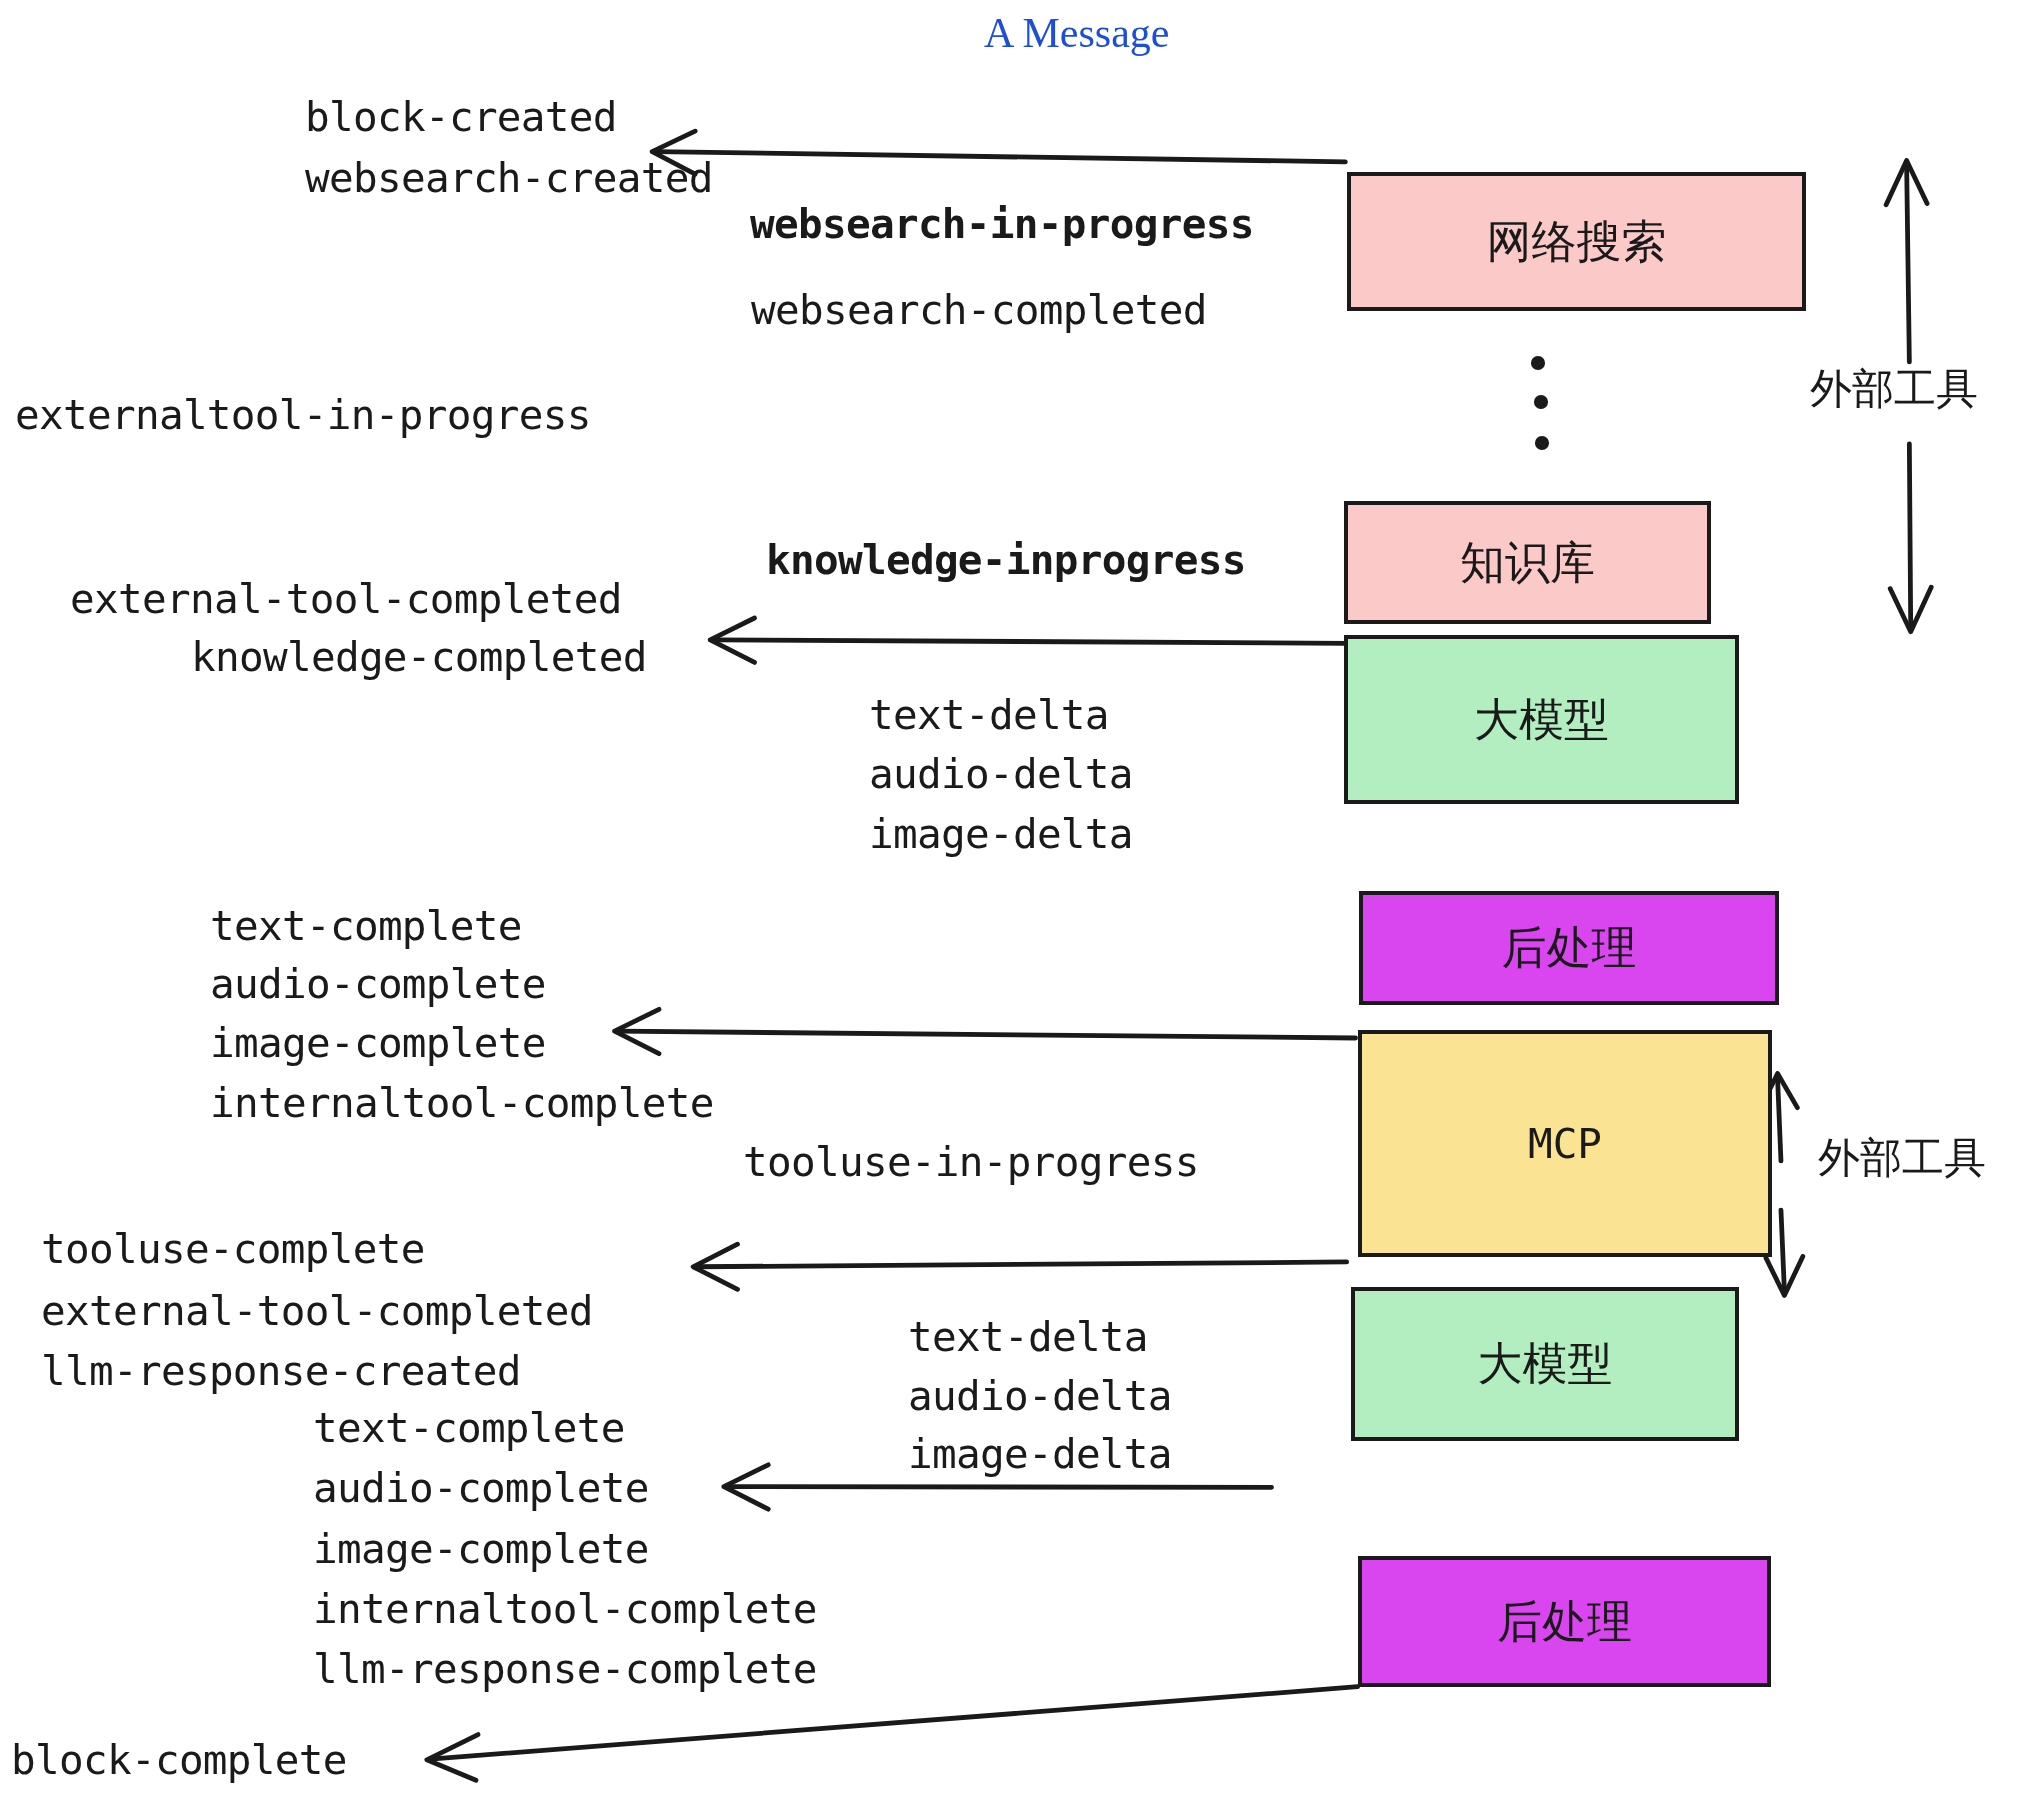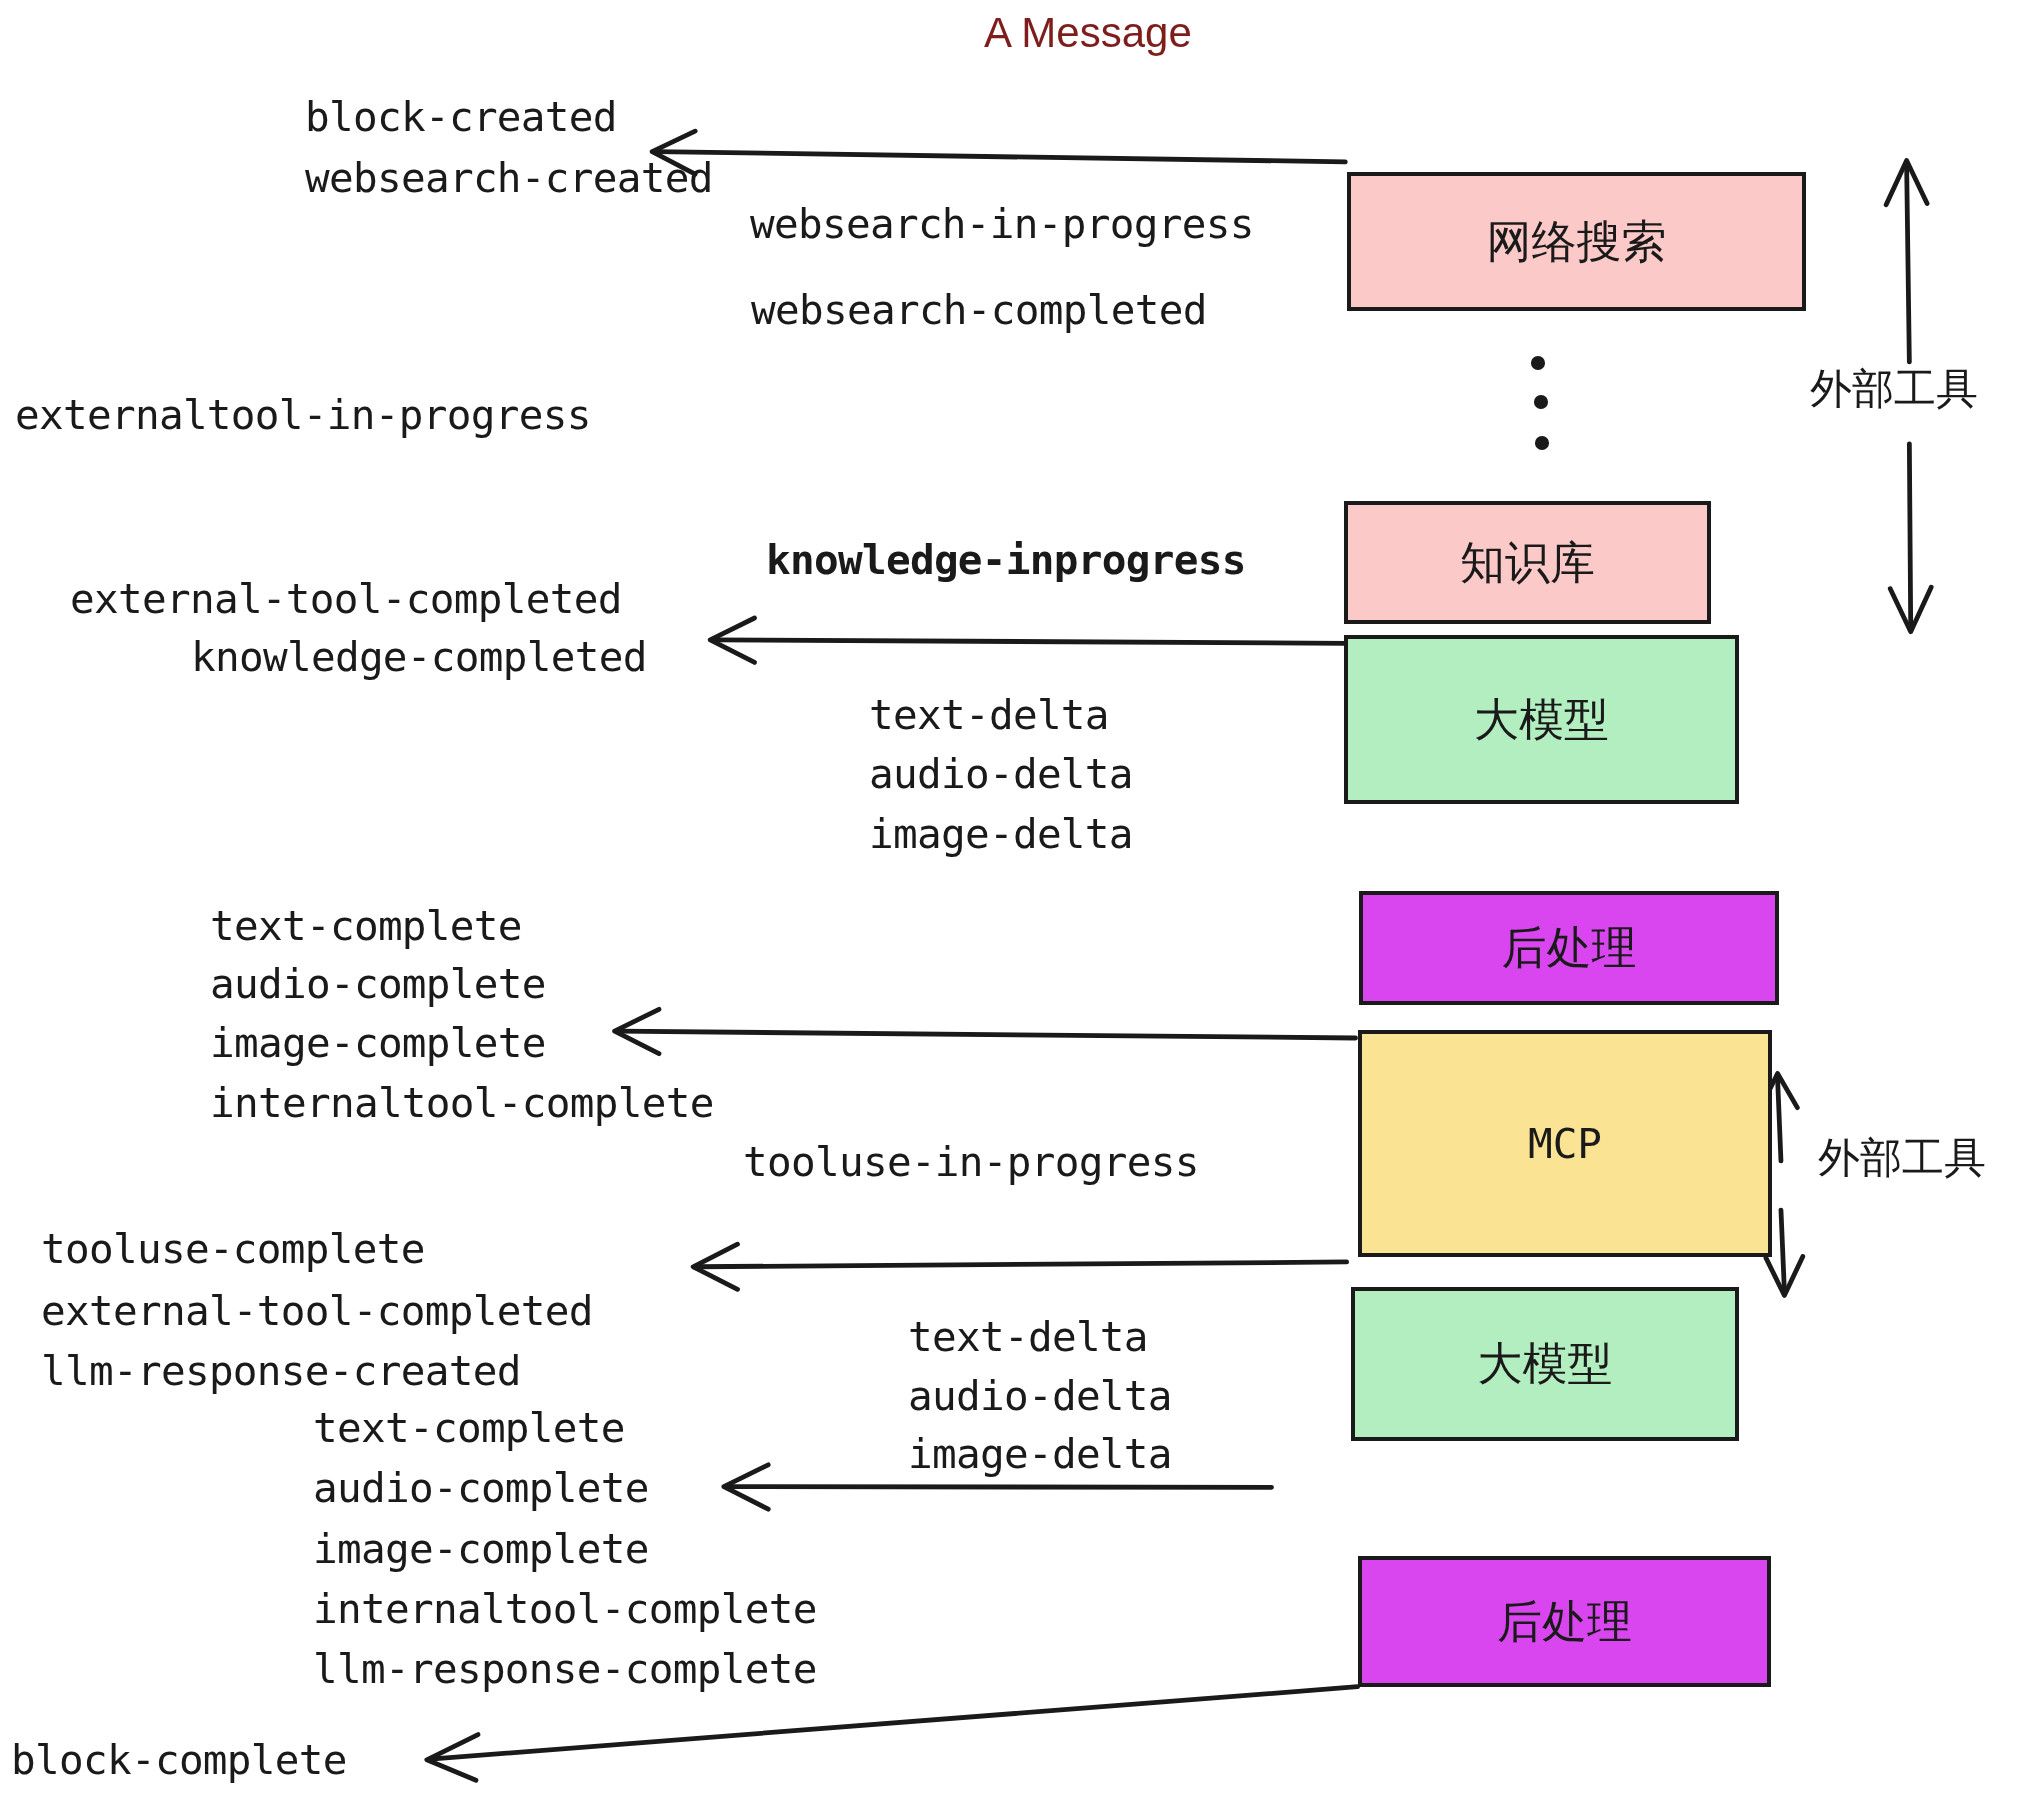--- a/index.html
+++ b/index.html
@@ -2,22 +2,22 @@
 <html style="font-size:11px"><head>
 <meta charset="utf-8">
 <style>
   html,body{margin:0;padding:0;background:#ffffff;}
   body{width:2035px;height:1796px;position:relative;overflow:hidden;
        font-family:"DejaVu Sans Mono","Liberation Mono",monospace;color:#1a1a1a;}
   #stage{position:absolute;left:0;top:0;width:2035px;height:1796px;}
 
   .evt{position:absolute;white-space:pre;font-family:"DejaVu Sans Mono","Liberation Mono",monospace;
        font-size:41px;line-height:1;color:#1a1a1a;letter-spacing:-0.7px;}
-  .title{position:absolute;white-space:pre;font-family:Liberation Sans, sans-serif;
-       font-size:42px;line-height:1;color:#7f1d1d;letter-spacing:0px;}
+  .title{position:absolute;white-space:pre;font-family:Liberation Serif, serif;
+       font-size:42px;line-height:1;color:#1d4ed8;letter-spacing:0px;}
 
   .box{position:absolute;border:4.8px solid #1a1a1a;box-sizing:border-box;
        display:flex;align-items:center;justify-content:center;}
   .box .lbl{font-family:"DejaVu Sans","Liberation Sans",sans-serif;font-size:45px;color:#1a1a1a;
        white-space:nowrap;}
   .box.mcp .lbl{font-family:"DejaVu Sans Mono","Liberation Mono",monospace;font-size:41px;}
 
   .pink{background:#fcc9c9;}
   .green{background:#b3eec0;}
   .yellow{background:#fae392;}
@@ -81,21 +81,21 @@
     <g>
       <path d="M2603 1578 L 2608 1700" stroke="#1a1a1a" stroke-width="7" fill="none" stroke-linecap="round"></path>
       <path d="M2577 1625 L 2603 1572 L 2632 1622" stroke="#1a1a1a" stroke-width="7" fill="none" stroke-linecap="round" stroke-linejoin="round"></path>
       <path d="M2608 1772 L 2613 1890" stroke="#1a1a1a" stroke-width="7" fill="none" stroke-linecap="round"></path>
       <path d="M2586 1842 L 2613 1897 L 2640 1840" stroke="#1a1a1a" stroke-width="7" fill="none" stroke-linecap="round" stroke-linejoin="round"></path>
     </g>
   </svg>
 
   <div class="evt" style="left:305px;top:97px;">block-created</div>
   <div class="evt" style="left:305px;top:158px;">websearch-created</div>
-  <div class="evt" style="left:750px;top:204px;">websearch-in-progress</div>
+  <div class="evt" style="left:750px;top:204px;font-weight:bold;">websearch-in-progress</div>
   <div class="evt" style="left:15px;top:395px;">externaltool-in-progress</div>
   <div class="evt" style="left:751px;top:290px;">websearch-completed</div>
 
   <div class="evt" style="left:766px;top:540px;font-weight:bold;">knowledge-inprogress</div>
   <div class="evt" style="left:70px;top:579px;">external-tool-completed</div>
   <div class="evt" style="left:191px;top:637px;">knowledge-completed</div>
 
   <div class="evt" style="left:869px;top:695px;">text-delta</div>
   <div class="evt" style="left:869px;top:754px;">audio-delta</div>
   <div class="evt" style="left:869px;top:814px;">image-delta</div>

